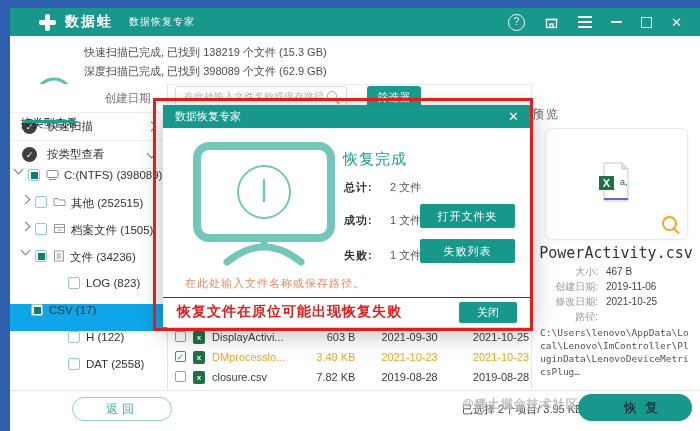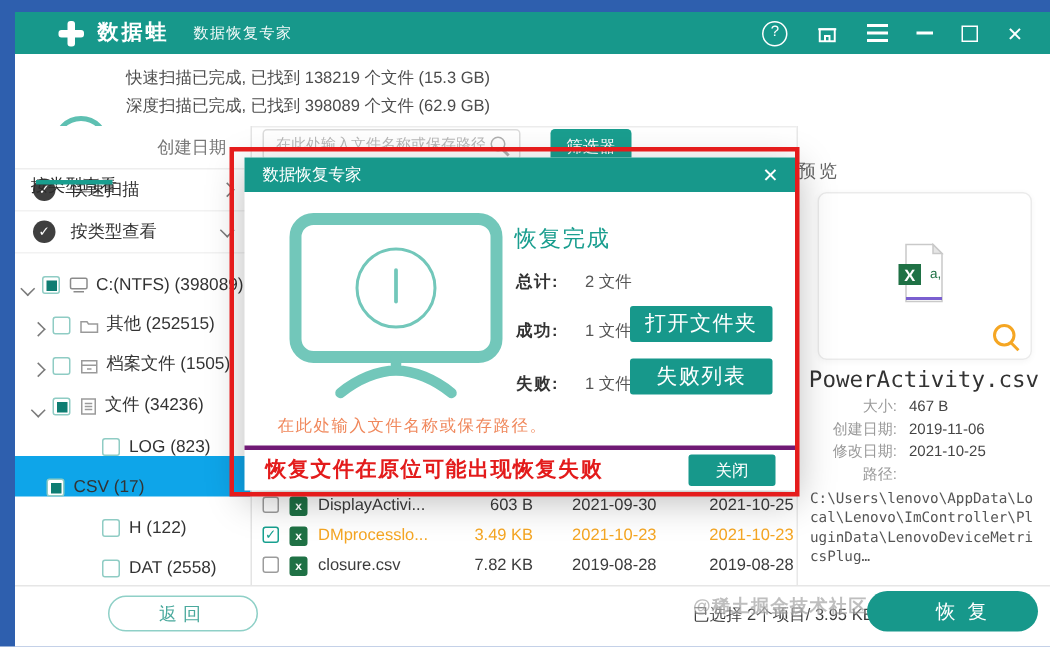--- a/index.html
+++ b/index.html
@@ -35,21 +35,21 @@
   .tab.active::after{content:"";position:absolute;left:14px;right:14px;bottom:0;height:3px;background:#1a9e8f;}
   .scan-item{height:27px;display:flex;align-items:center;padding:0 8px 0 12px;border-bottom:1px solid #f2f2f2;cursor:pointer;}
   .scan-check{width:15px;height:15px;border-radius:50%;background:#3f3f3f;color:#fff;font-size:9px;
               display:flex;align-items:center;justify-content:center;flex:0 0 auto;}
   .scan-check::after{content:"✓";}
   .scan-label{font-size:11.5px;color:#333;margin-left:10px;}
   .chev{width:6px;height:6px;border-right:1.5px solid #7a7a7a;border-bottom:1.5px solid #7a7a7a;display:inline-block;flex:0 0 auto;}
   .chev.open{transform:rotate(45deg);margin-top:-3px;}
   .chev.closed{transform:rotate(-45deg);}
   .scan-item .chev{margin-left:auto;margin-right:4px;}
-  .trow{height:27px;display:flex;align-items:flex-end;font-size:11.5px;color:#333;cursor:pointer;}
+  .trow{height:27px;display:flex;align-items:flex-start;font-size:11.5px;color:#333;cursor:pointer;}
   .trow.lvl0{padding-left:5px;}
   .trow.lvl1{padding-left:12px;}
   .trow.lvl2{padding-left:58px;}
   .trow.selected{background:#0ea5e9;padding-left:21px;}
   .trow .chev{margin-right:6px;}
   .cb{width:12px;height:12px;border:1px solid #8fccc4;border-radius:2px;background:#fff;
       display:inline-flex;align-items:center;justify-content:center;flex:0 0 auto;margin-right:6px;box-sizing:border-box;}
   .cb.partial::after{content:"";width:7px;height:7px;background:#0e7d72;}
   .ticon{display:inline-flex;margin-right:5px;flex:0 0 auto;}
   
@@ -102,38 +102,38 @@
   .pv-label{width:66px;text-align:right;color:#9a9a9a;flex:0 0 auto;}
   .pv-val{margin-left:8px;color:#444;}
   .pv-path{position:absolute;left:8px;top:242px;width:152px;font-size:9.5px;line-height:13px;color:#555;
            font-family:"DejaVu Sans Mono",monospace;word-break:break-all;}
   
   .bottombar{position:absolute;left:10px;top:390px;right:0;bottom:0;background:#fff;border-top:1px solid #e6e6e6;}
   .back-btn{position:absolute;left:18px;top:6px;width:100px;height:24px;background:#fff;border:1px solid #8fd0c7;
             border-radius:13px;color:#4aa99d;font-size:12px;letter-spacing:4px;font-family:inherit;cursor:pointer;margin-left:44px;}
   .sel-text{position:absolute;left:452px;top:11px;font-size:11px;color:#3a3a3a;white-space:nowrap;}
   .recover-btn{position:absolute;left:568px;top:3px;width:114px;height:27px;background:#17988b;border:none;
-            border-radius:14px;color:#ffffff;font-size:13px;letter-spacing:8px;padding-left:26px;font-family:inherit;cursor:pointer;}
+            border-radius:14px;color:#0f172a;font-size:13px;letter-spacing:8px;padding-left:26px;font-family:inherit;cursor:pointer;}
   .watermark{position:absolute;left:462px;top:396px;font-size:12px;font-weight:bold;color:rgba(125,125,125,.5);
             text-shadow:0 0 2px rgba(255,255,255,.85);letter-spacing:1px;z-index:40;pointer-events:none;white-space:nowrap;}
   
   .modal{position:absolute;left:163px;top:105px;width:368px;height:222px;background:#fff;z-index:20;
          box-shadow:0 6px 24px rgba(0,0,0,.28);}
   .modal-header{height:23px;background:#17988b;color:#fff;display:flex;align-items:center;padding:0 12px;font-size:11px;}
   .modal-close{margin-left:auto;font-size:13px;cursor:pointer;line-height:1;}
   .modal-body{position:relative;height:169px;}
   .monitor{position:absolute;left:26px;top:12px;}
   .m-heading{position:absolute;left:180px;top:22px;font-size:15px;color:#1a9e8f;letter-spacing:1px;}
   .stat{position:absolute;left:181px;display:flex;align-items:center;font-size:11px;color:#555;}
   .stat .slabel{color:#333;font-weight:bold;width:36px;letter-spacing:1px;}
   .stat .sval{margin-left:10px;}
   .stat-btn{position:absolute;left:257px;width:95px;height:24px;background:#17988b;color:#fff;border:none;
-            border-radius:2px;font-size:14px;font-family:inherit;letter-spacing:1px;cursor:pointer;}
+            border-radius:2px;font-size:11px;font-family:inherit;letter-spacing:1px;cursor:pointer;}
   .m-warning{position:absolute;left:22px;top:148px;font-size:11px;color:#f0885c;letter-spacing:1px;}
-  .modal-footer{height:29px;border-top:3px solid #701a75;display:flex;align-items:center;padding:0 14px;box-sizing:border-box;}
+  .modal-footer{height:29px;border-top:1px solid #701a75;display:flex;align-items:center;padding:0 14px;box-sizing:border-box;}
   .annotation-text{font-size:14px;font-weight:bold;color:#e31b1b;letter-spacing:1px;}
   .mclose-btn{margin-left:auto;width:58px;height:21px;background:#17988b;color:#fff;border:none;border-radius:2px;
             font-size:11px;font-family:inherit;cursor:pointer;}
   .red-box{position:absolute;left:153px;top:98px;width:380px;height:233px;border:3px solid #e51c1c;
            box-sizing:border-box;z-index:30;pointer-events:none;}
 </style>
 </head>
 <body>
 
 <div class="window"></div>

